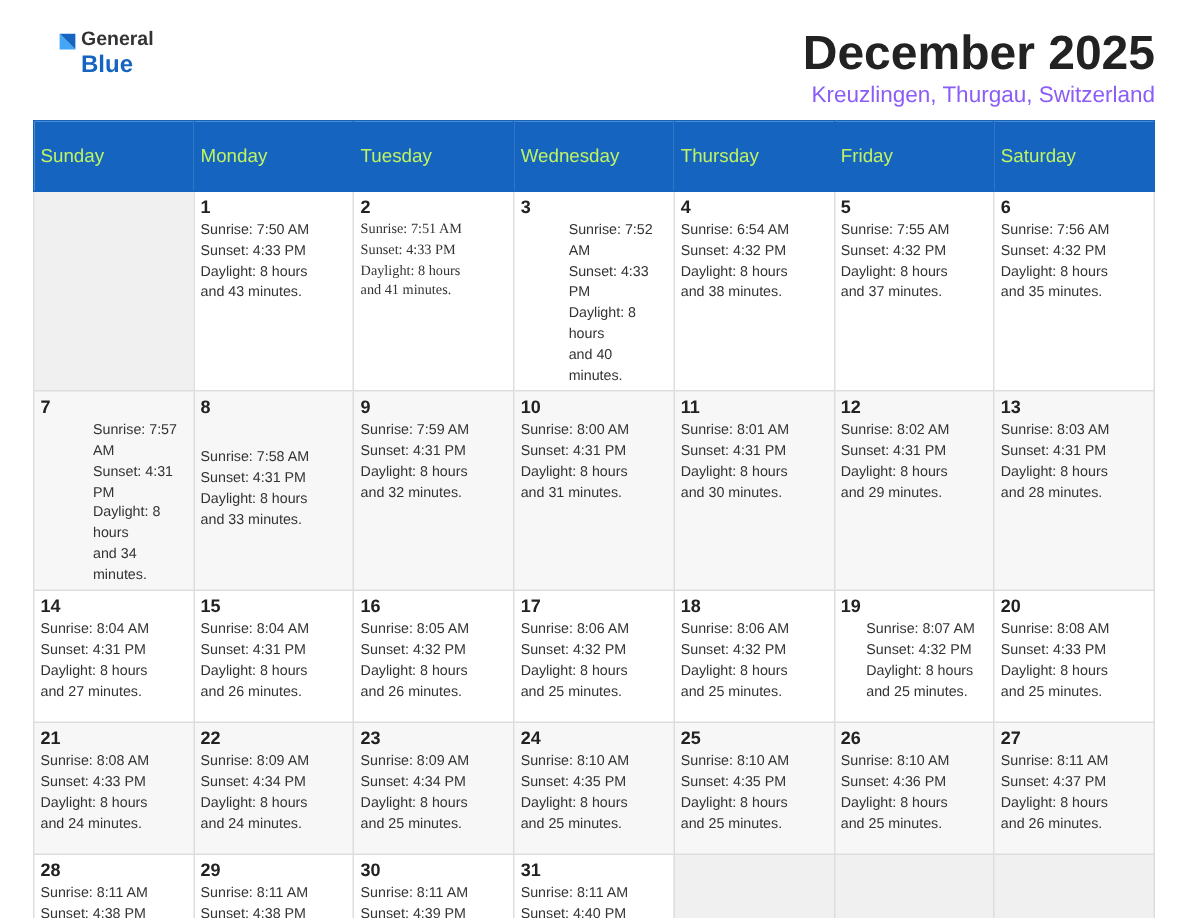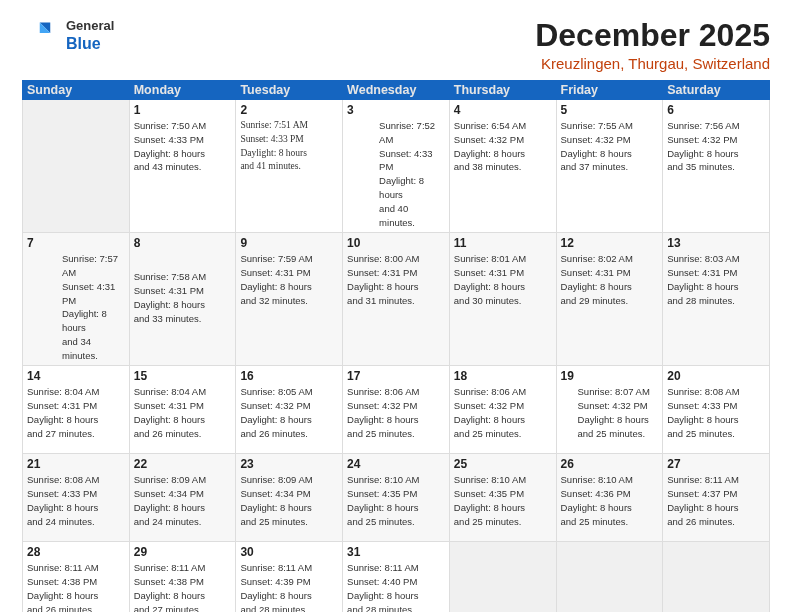--- a/index.html
+++ b/index.html
@@ -19,56 +19,56 @@
     }
     .header {
       display: flex;
       align-items: flex-start;
       justify-content: space-between;
       margin-bottom: 8px;
     }
     .logo {
       display: flex;
       align-items: center;
-      gap: 12px;
+      gap: 0px;
     }
     .logo-general { color: #333; }
     .logo-blue { color: #1565c0; }
     .logo-icon {
       width: 28px;
       height: 28px;
       margin-left: 2px;
     }
     .title-block {
       text-align: right;
     }
     .main-title {
       font-size: 32px;
       font-weight: bold;
       color: #222;
       line-height: 1.1;
     }
     .subtitle {
       font-size: 15px;
-      color: #c2410c;
+      color: #8b5cf6;
       margin-top: 2px;
     }
     .calendar {
       flex: 1;
       border: 1px solid #ccc;
       border-collapse: collapse;
       width: 100%;
       table-layout: fixed;
     }
     .calendar th {
       background: #1565c0;
-      color: #e5e5e5;
+      color: #bef264;
       font-size: 12.5px;
-      font-weight: bold;
-      padding: 2px 4px;
+      font-weight: normal;
+      padding: 16px 4px;
       text-align: left;
       border: 1px solid #1565c0;
     }
     .calendar td {
       vertical-align: top;
       border: 1px solid #ddd;
       padding: 3px 4px 3px 4px;
       font-size: 9.8px;
       color: #333;
       background: #fff;

